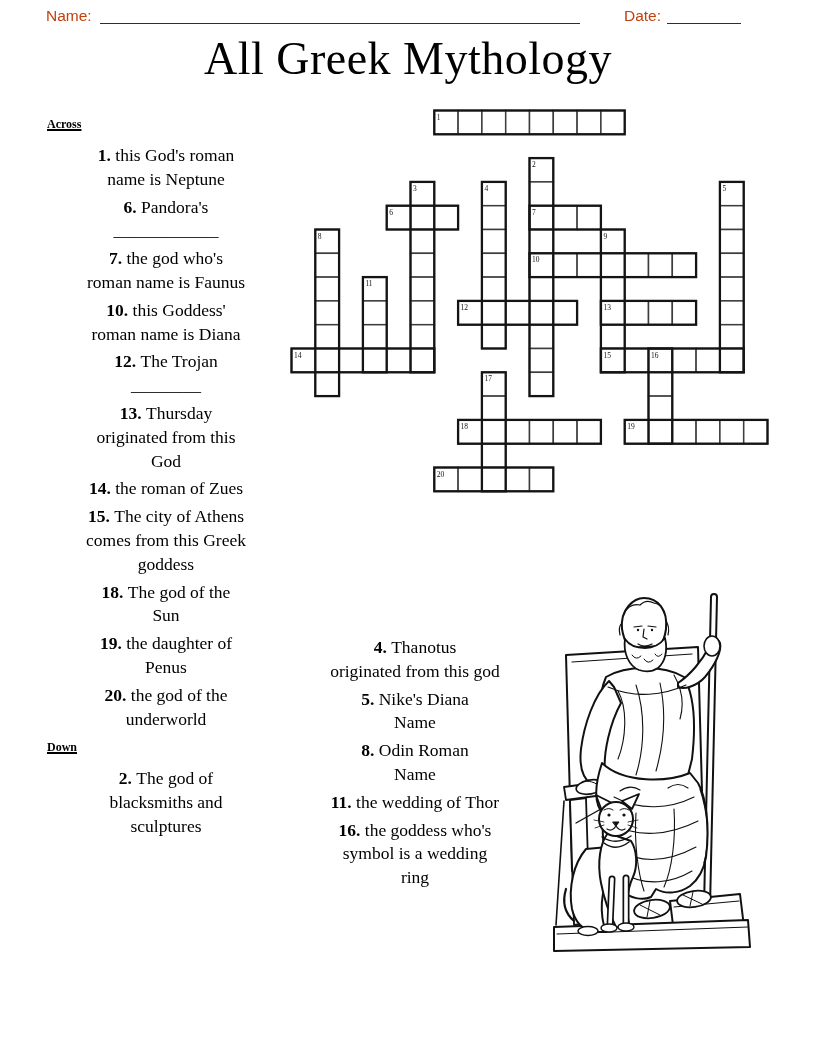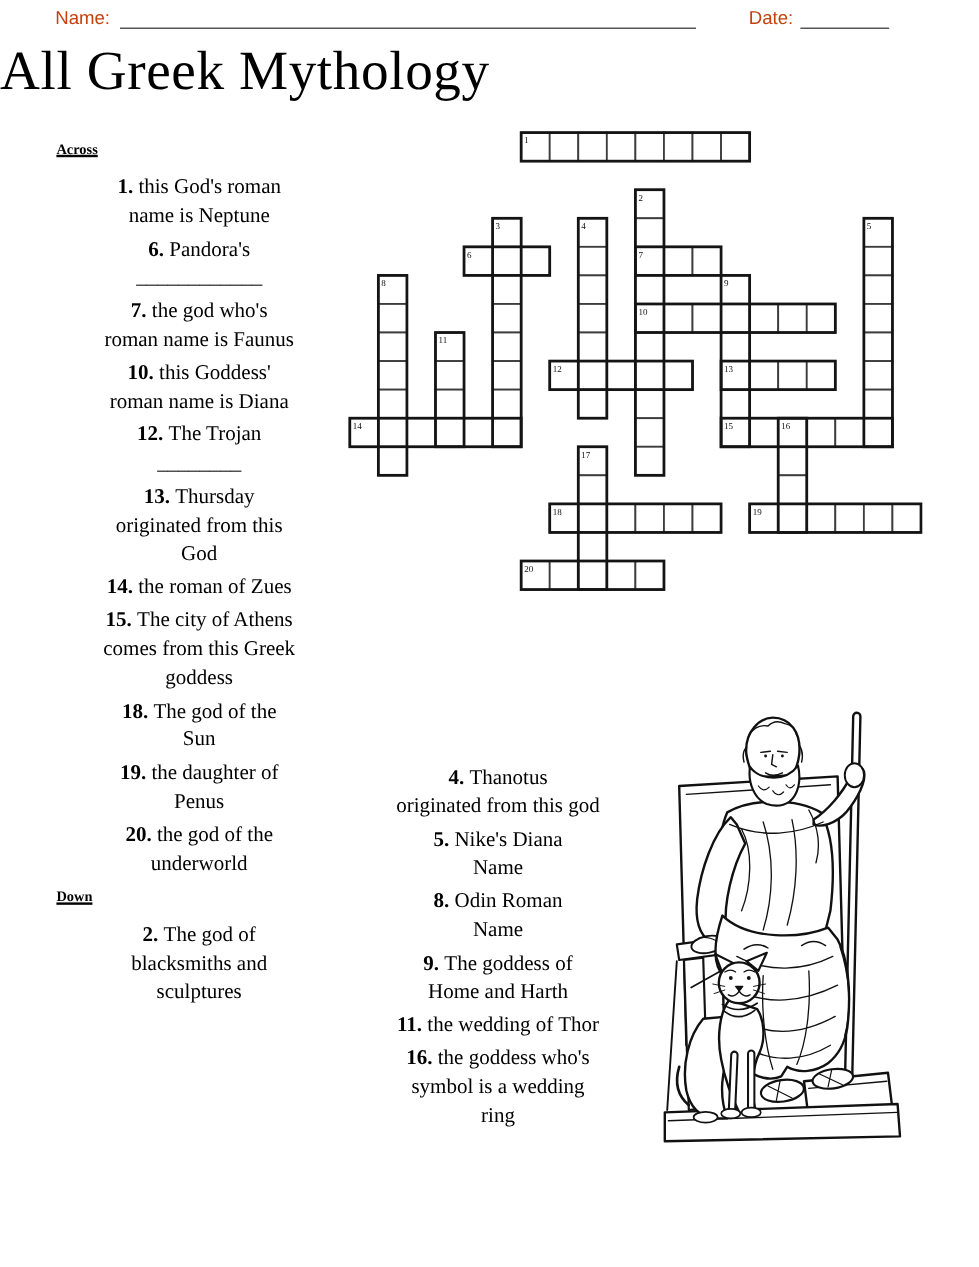--- a/index.html
+++ b/index.html
@@ -10,21 +10,21 @@
   .hdr-label{
     position:absolute;top:7px;font-family:"Liberation Sans","DejaVu Sans",sans-serif;
     font-size:15.5px;color:#c2410c;
   }
   .fill-line{position:absolute;top:4px;height:19px;border-bottom:1.6px solid #2e2e2e;}
   #name-label{left:46px}
   #name-line{left:100px;width:480px}
   #date-label{left:624px}
   #date-line{left:667px;width:74px}
   .title{
-    position:absolute;top:33px;left:0;width:100%;margin:0;
+    position:absolute;top:33px;left:0;width:100%;text-align:center;margin:0;
     font-size:46px;font-weight:400;letter-spacing:.5px;line-height:52px;
   }
   .clue-col{position:absolute;font-size:17.5px;line-height:23.8px;}
   #clues-left{left:47px;top:112px;width:238px;}
   #clues-mid{left:290px;top:636px;width:250px;}
   .section-heading{
     font-size:12px;font-weight:700;text-decoration:underline;
     text-decoration-thickness:2px;margin:0 0 8px 0;line-height:24px;
   }
   p.clue{margin:0 0 4px 0;white-space:pre-line;text-align:center;}
@@ -223,22 +223,20 @@
 </div>
 
 <div class="clue-col" id="clues-mid">
   <div id="down-list-2">
       <p class="clue"><b>4.</b>&nbsp;<span>Thanotus
 originated from this god</span></p>
       <p class="clue"><b>5.</b>&nbsp;<span>Nike's Diana
 Name</span></p>
       <p class="clue"><b>8.</b>&nbsp;<span>Odin Roman
 Name</span></p>
-      <p class="clue"><b>9.</b>&nbsp;<span>The goddess of
-Home and Harth</span></p>
       <p class="clue"><b>11.</b>&nbsp;<span>the wedding of Thor</span></p>
       <p class="clue"><b>16.</b>&nbsp;<span>the goddess who's
 symbol is a wedding
 ring</span></p>
     </div>
 </div>
 
 <svg id="statue" width="200" height="368" viewBox="0 0 200 368" xmlns="http://www.w3.org/2000/svg" fill="none" stroke-linecap="round" stroke-linejoin="round">
   <g stroke="#111">
     <path d="M14,64 L146,56 L152,272 L20,280 Z" fill="#fff" stroke-width="2"></path>

